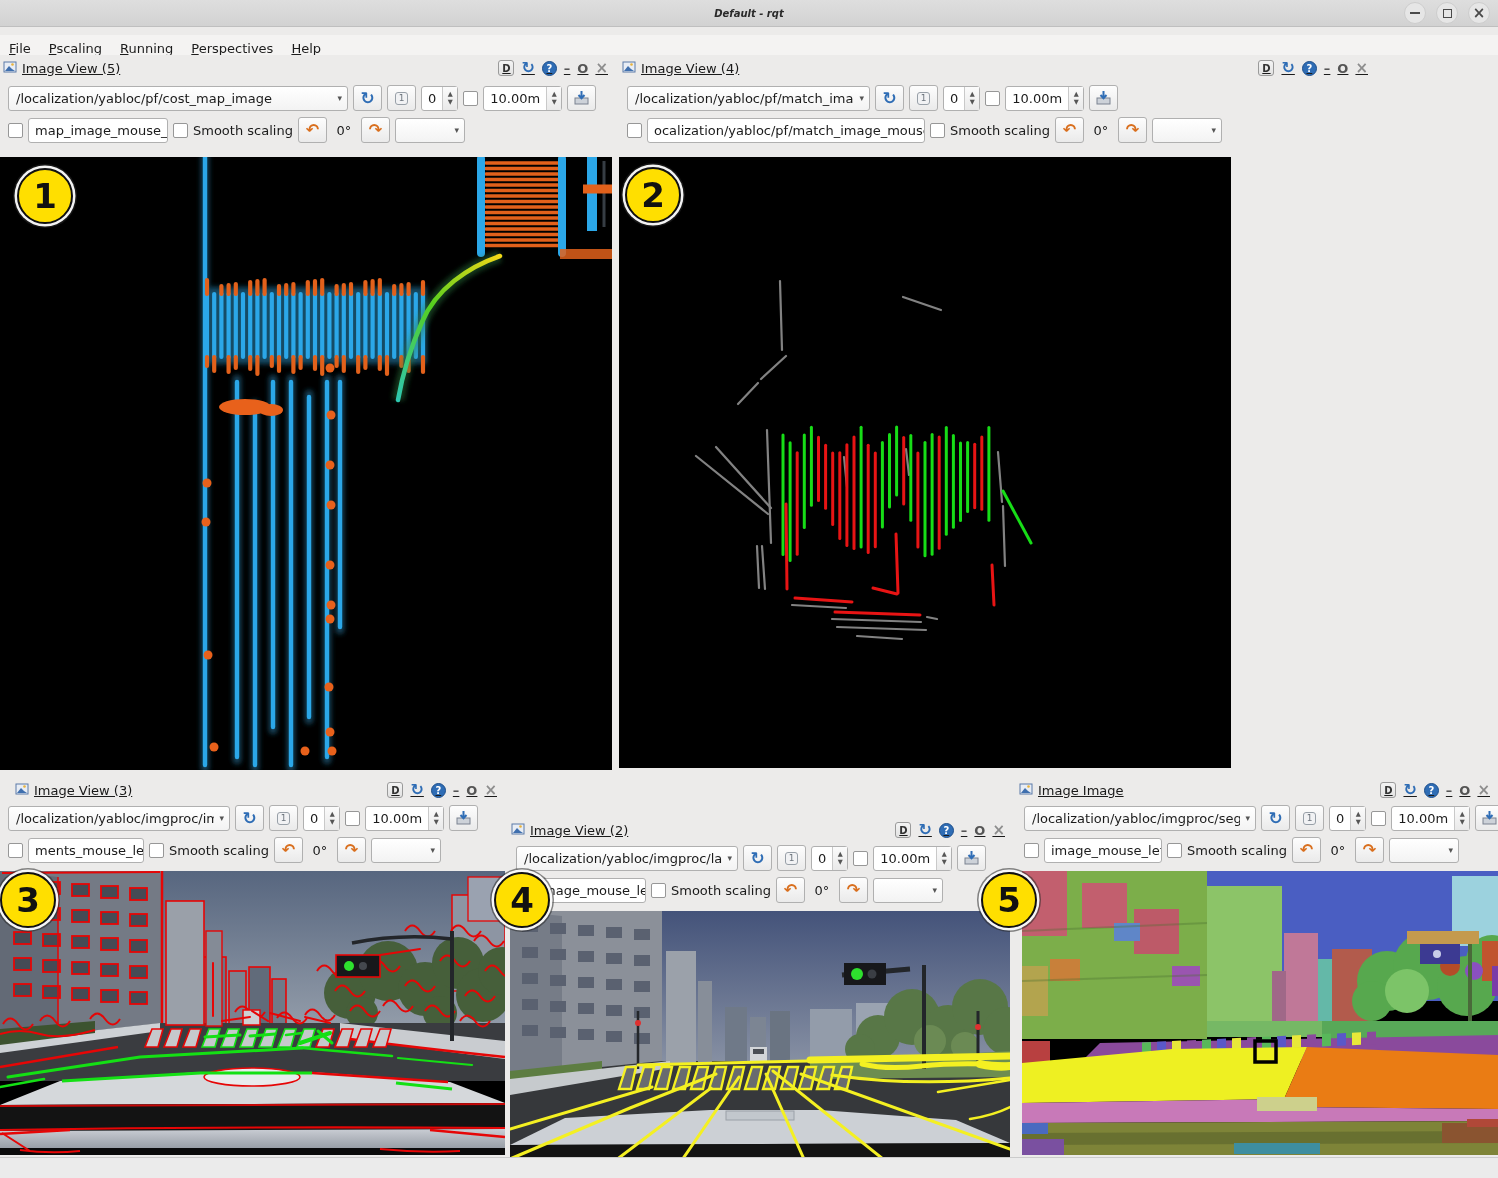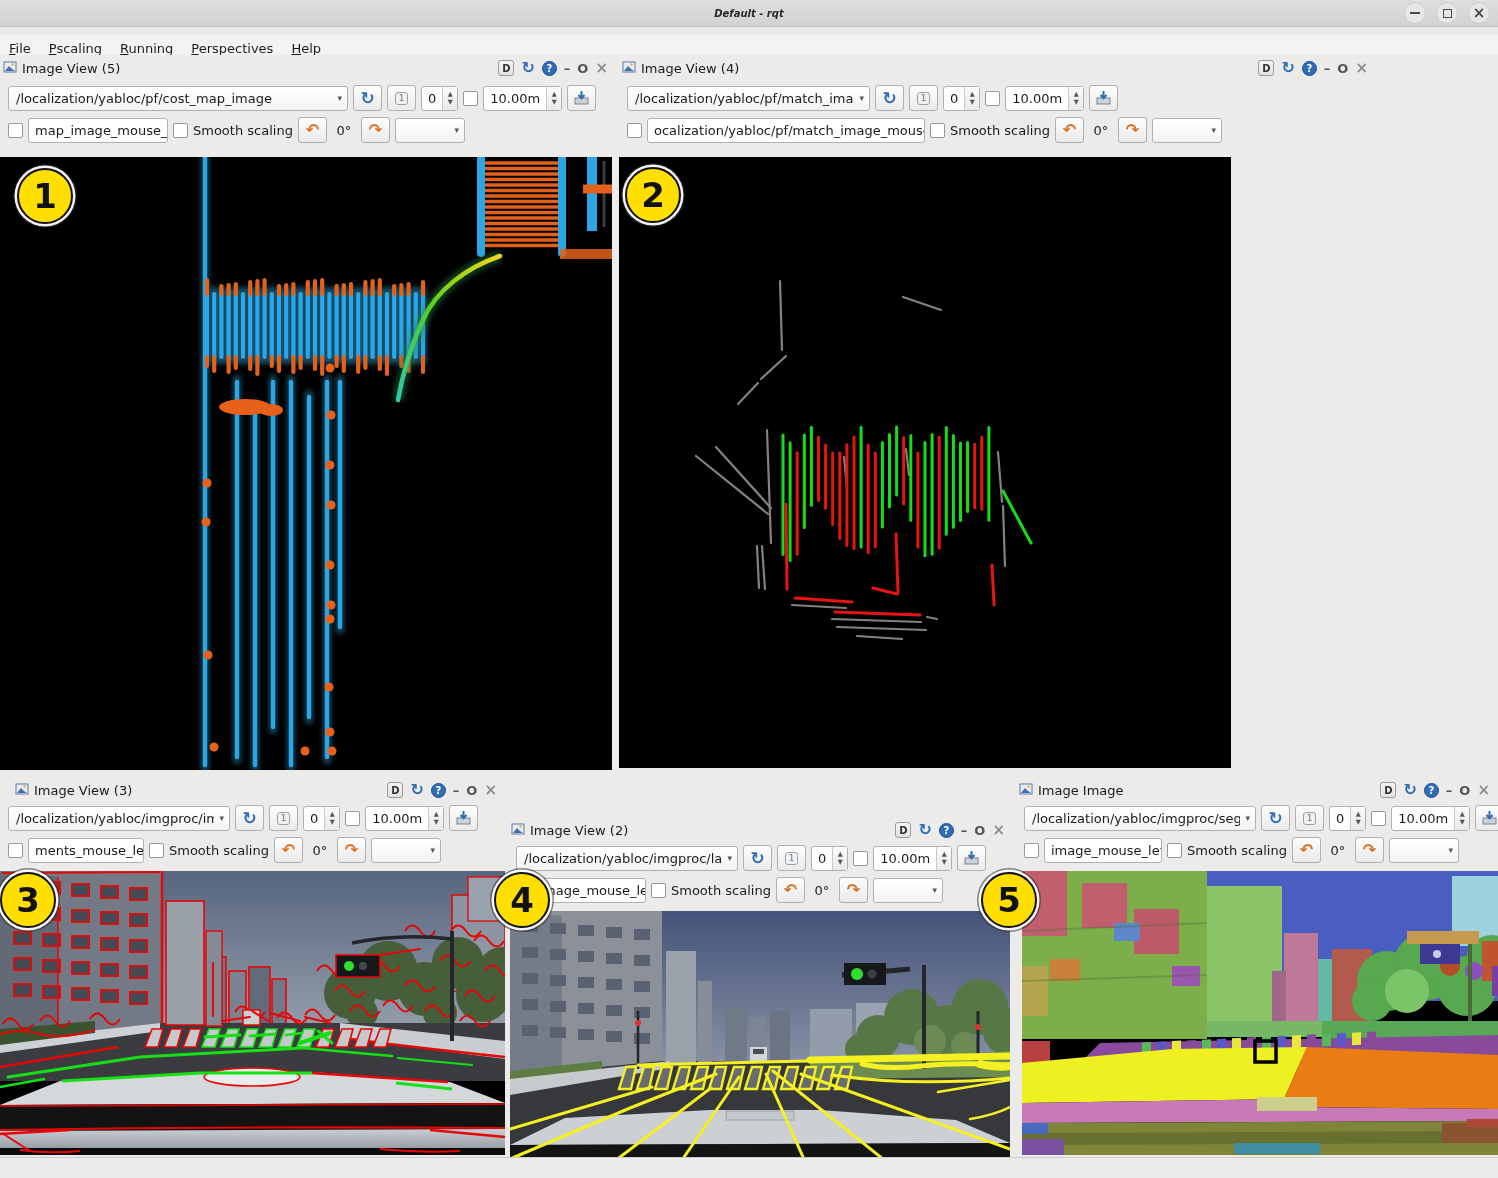--- a/index.html
+++ b/index.html
@@ -12,21 +12,21 @@
   .wbtn{width:22px;height:22px;border-radius:50%;background:#e6e6e6;border:1px solid #cdcdcd;display:flex;align-items:center;justify-content:center;color:#4a4a4a;}
   .wbtn .bar{width:10px;height:2px;background:#4a4a4a;}
   .wbtn .box{width:9px;height:9px;border:1.6px solid #4a4a4a;}
   .wbtn .x{font-size:15px;font-weight:bold;line-height:1;}
   .menubar{position:absolute;left:0;top:27px;width:100%;height:28px;background:#f4f3f2;border-bottom:1px solid #ddd;display:flex;align-items:center;margin-top:8px;}
   .mi{padding:3px 9px;color:#1c1c1c;}
   .mi u{text-decoration:underline;}
   .workspace{position:absolute;left:0;top:55px;width:1498px;height:1102px;background:#ecebea;}
   .statusbar{position:absolute;left:0;top:1157px;width:100%;height:21px;background:#ebebeb;border-top:1px solid #cbcbcb;}
   
-  .panel{position:absolute;}
+  .panel{position:absolute;text-decoration:underline;}
   .phead{height:22px;display:flex;align-items:center;gap:5px;padding:0 8px 0 3px;}
   .ptitle{font-size:13px;color:#191919;}
   .phead-btns{margin-left:auto;display:flex;align-items:center;gap:7px;}
   .dbtn{width:16px;height:16px;border:1px solid #9a9a9a;border-radius:3px;background:linear-gradient(#f4f4f4,#e2e2e2);font-size:10px;font-weight:bold;color:#333;display:flex;align-items:center;justify-content:center;}
   .hblue{color:#2f6db5;font-weight:bold;font-size:16px;line-height:1;}
   .hhelp{width:15px;height:15px;border-radius:50%;background:#2f6db5;color:#fff;font-size:10px;font-weight:bold;display:flex;align-items:center;justify-content:center;border:1px solid #1d4f8c;}
   .hgly{color:#555;font-weight:bold;font-size:13px;line-height:1;}
   .hclose{color:#8d8d8d;font-size:15px;}
   .trow{position:absolute;left:0;right:0;height:28px;display:flex;align-items:center;gap:5px;padding-left:8px;}
   .combo{height:25px;border:1px solid #b0b0b0;border-radius:3px;background:linear-gradient(#ffffff,#f3f3f3);display:flex;align-items:center;padding:0 5px 0 7px;white-space:nowrap;overflow:hidden;flex:0 0 auto;}

